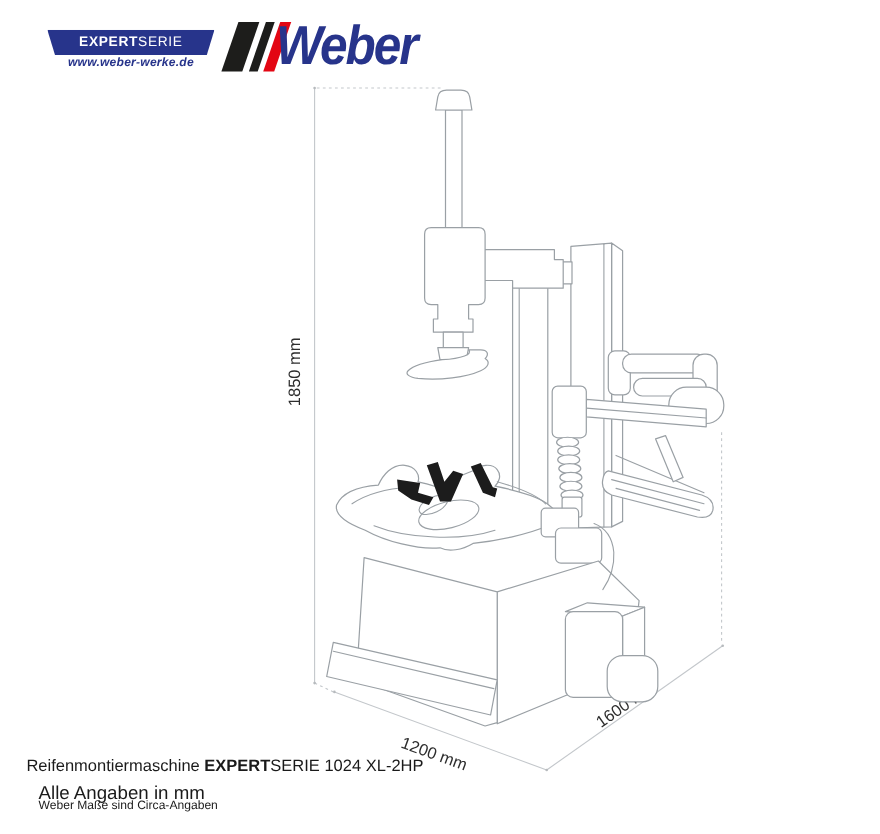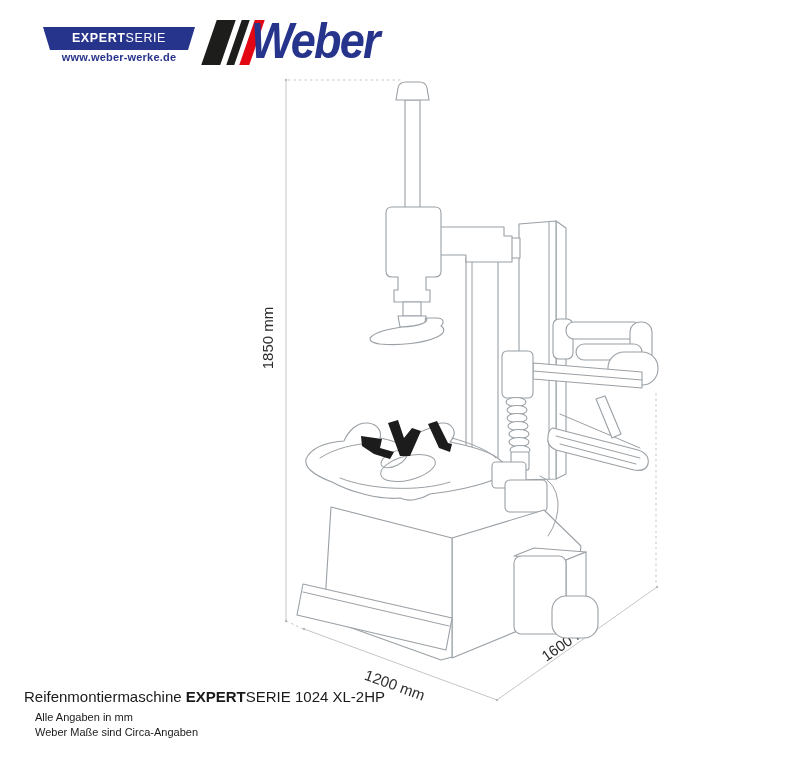--- a/index.html
+++ b/index.html
@@ -6,42 +6,42 @@
   .page{position:relative;width:800px;height:758px;background:#fff;overflow:hidden;
         font-family:"Liberation Sans",sans-serif;}
 
   
   .logo{position:absolute;left:0;top:0;width:420px;height:80px;margin-left:18px;}
   .banner{position:absolute;left:25px;top:27px;width:152px;height:23px;background:#27348b;
           clip-path:polygon(0 0,100% 0,calc(100% - 7px) 100%,7px 100%);
           color:#fff;text-align:center;line-height:23px;font-size:12.5px;letter-spacing:.6px;}
   .banner .bold{font-weight:bold;}
   .logo-url{position:absolute;left:25px;top:51px;width:152px;text-align:center;
-            font-size:11px;font-weight:bold;color:#27348b;letter-spacing:.2px;}
+            font-size:11px;font-weight:bold;color:#27348b;letter-spacing:.2px;font-style:italic;}
   .stripe{position:absolute;top:20px;height:45px;transform:skewX(-19deg);}
   .s1{left:191px;width:19px;background:#1d1d1b;}
   .s2{left:216px;width:8px;background:#1d1d1b;}
   .s3{left:229px;width:10px;background:#e30613;}
   .wordmark{position:absolute;left:233px;top:12px;font-size:50px;font-weight:bold;
             font-style:italic;color:#27348b;letter-spacing:-2px;transform:scaleX(.9);
             transform-origin:left top;}
 
   
   svg.drawing{position:absolute;left:0;top:0;}
   .mach{fill:#fff;stroke:#9aa0a5;stroke-width:1.1;stroke-linejoin:round;stroke-linecap:round;}
   .mline{fill:none;stroke:#9aa0a5;stroke-width:1;stroke-linecap:round;}
   .clamp{fill:#1c1c1c;stroke:none;}
   .dim{stroke:#c3c7cb;stroke-width:1;fill:none;}
   .dimdash{stroke:#c3c7cb;stroke-width:1;fill:none;stroke-dasharray:2.5,3;}
   .dimtext{fill:#2d2d2d;font-size:15px;font-weight:500;font-family:"Liberation Sans",sans-serif;}
 
   
   .caption{position:absolute;left:24px;top:688px;font-size:15px;color:#1a1a1a;}
   .caption b{font-weight:bold;}
-  .note1{position:absolute;left:35px;top:711px;font-size:11px;color:#1a1a1a;}
+  .note1{position:absolute;left:35px;top:711px;font-size:17px;color:#1a1a1a;}
   .note2{position:absolute;left:35px;top:726px;font-size:11px;color:#1a1a1a;}
 </style>
 </head>
 <body>
 
 <div class="page">
 
   <div class="logo">
     <div class="banner"><span class="bold">EXPERT</span><span>SERIE</span></div>
     <div class="logo-url">www.weber-werke.de</div>

